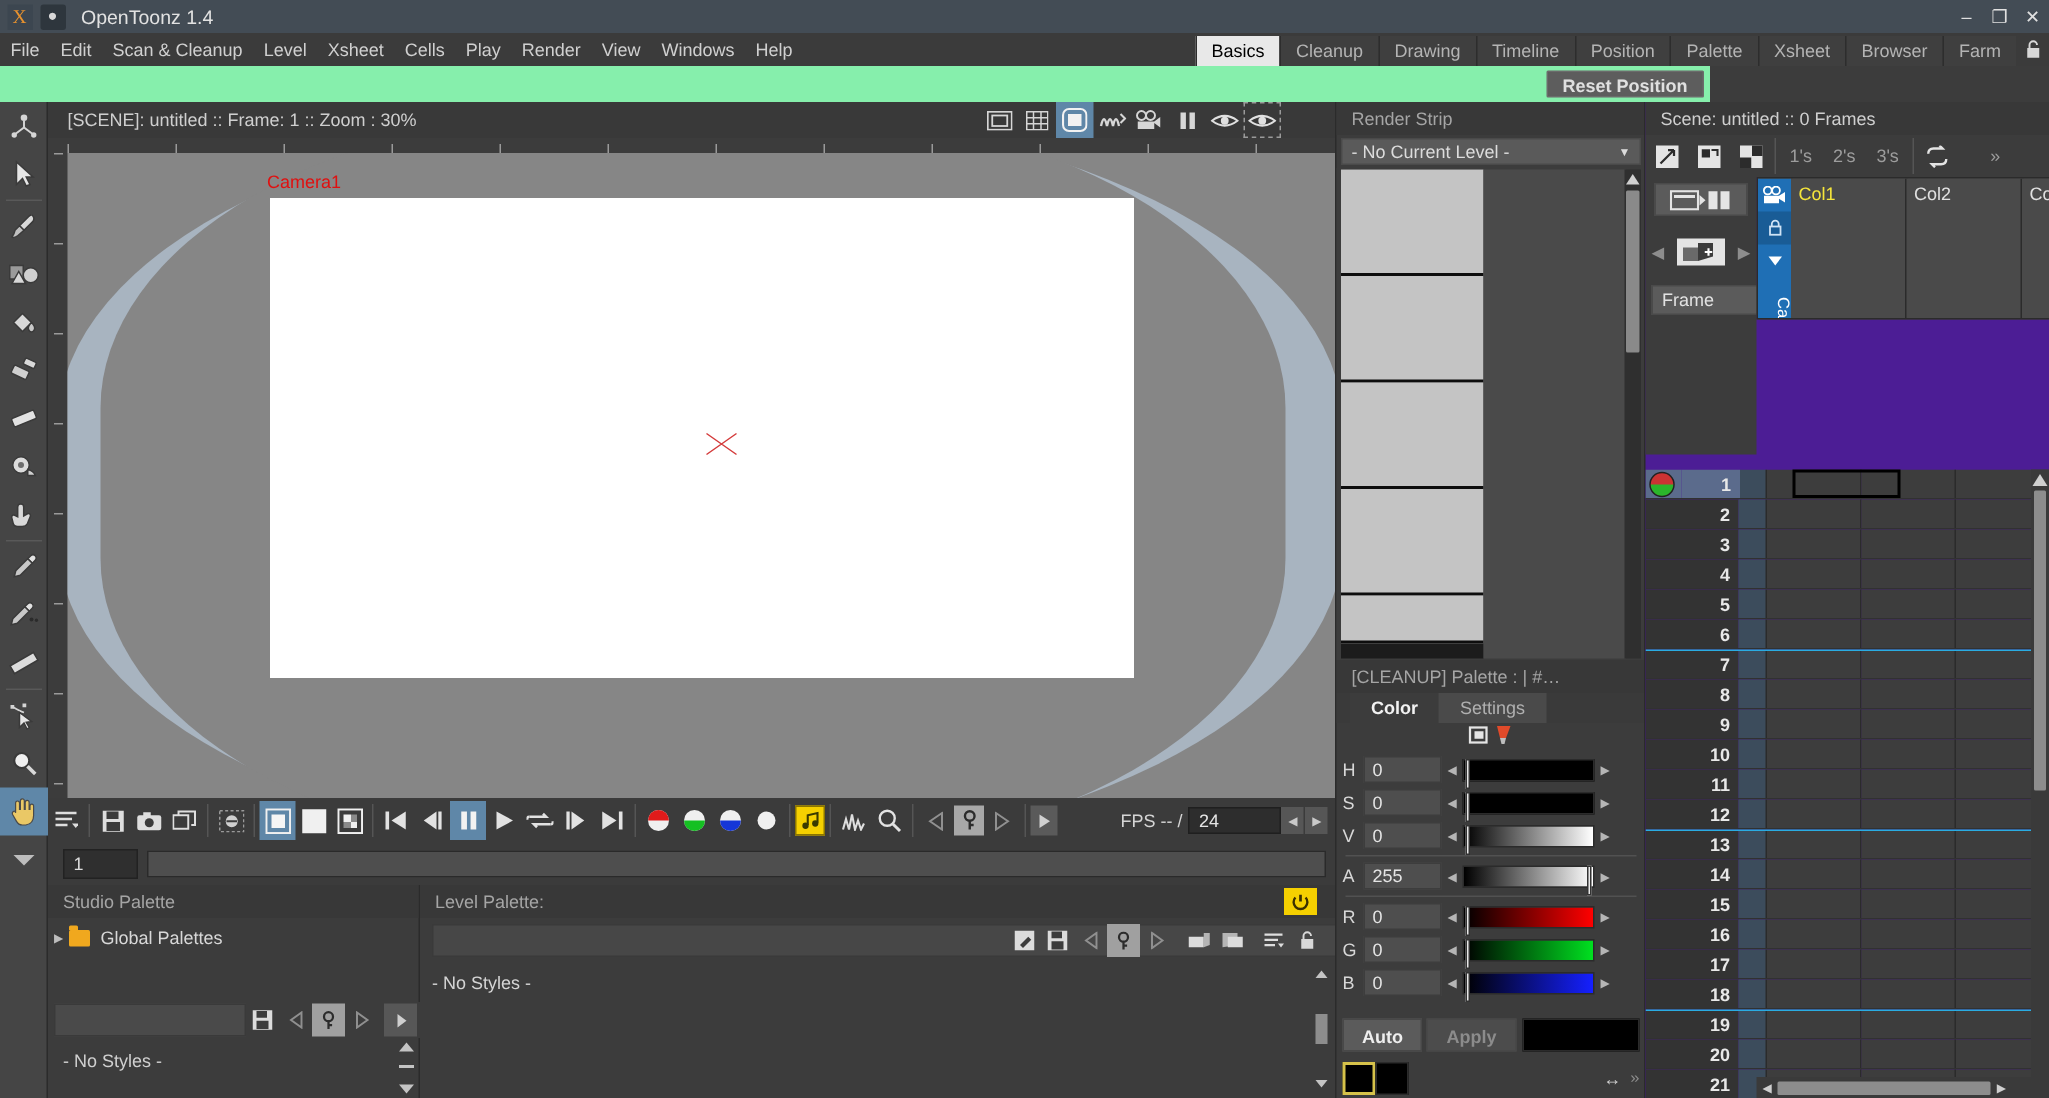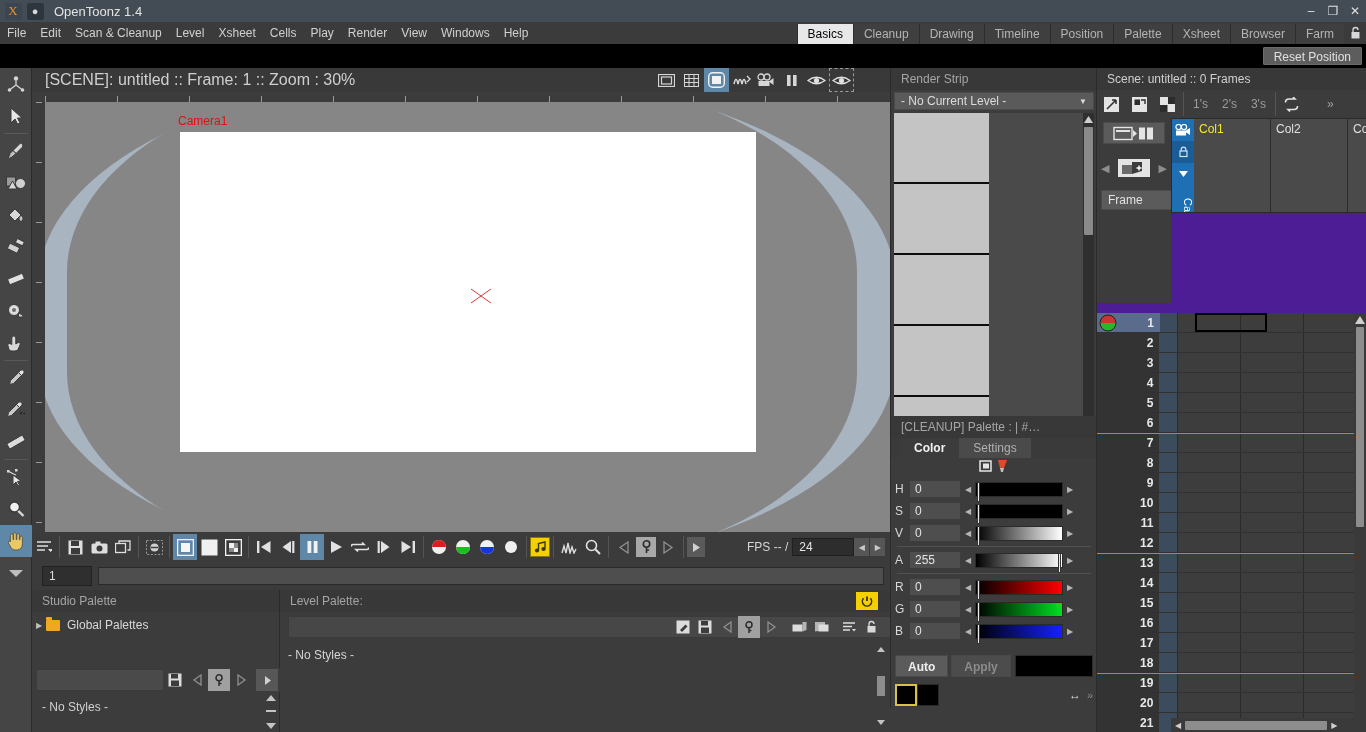--- a/index.html
+++ b/index.html
@@ -42,21 +42,21 @@
   .room-tab{
     padding:0 10px; height:20px; line-height:20px; font-size:12px; color:#b4b4b4;
     background:#3f3f3f; border-left:1px solid #2d2d2d;
   }
   .room-tab.active{ background:#e8e8e8; color:#000000; }
   .lock-room{ width:22px;height:22px;display:flex;align-items:center;justify-content:center;
               background:#3b3b3b; }
 
   
   .resetrow{
-    position:absolute; left:0; top:44px; width:1366px; height:24px; background:#000000;
+    position:absolute; left:0; top:44px; width:1140px; height:24px; background:#86efac;font-weight:bold;
   }
   .reset-btn{
     position:absolute; right:4px; top:3px; height:18px; line-height:18px;
     padding:0 10px; background:#5d5d5d; color:#e0e0e0; font-size:12px;
     border:1px solid #6b6b6b; border-radius:1px;
   }
 
   
   .toolbar{
     position:absolute; left:0; top:68px; width:32px; height:664px;
@@ -70,21 +70,21 @@
 
   
   .viewer{
     position:absolute; left:32px; top:68px; width:858px; height:464px;
     background:#3c3c3c;
   }
   .viewer-title{
     position:absolute; left:0; top:0; width:858px; height:24px;
     background:#393939; display:flex; align-items:center;
   }
-  .viewer-title .vt-text{ margin-left:13px; font-size:16px; color:#cfcfcf; }
+  .viewer-title .vt-text{ margin-left:13px; font-size:12px; color:#cfcfcf; }
   .vt-tools{ position:absolute; right:36px; top:0; height:24px; display:flex; align-items:center; }
   .vt-btn{ width:25px;height:24px;display:flex;align-items:center;justify-content:center; }
   .vt-btn.on{ background:#5f87a8; }
   .vt-btn.dash{ border:1px dashed #9a9a9a; }
 
   .ruler-top{ position:absolute; left:13px; top:24px; width:845px; height:10px; background:#3c3c3c; }
   .ruler-left{ position:absolute; left:0px; top:34px; width:13px; height:430px; background:#3c3c3c; }
   .tickT{ position:absolute; top:4px; width:1px; height:6px; background:#9a9a9a; }
   .tickL{ position:absolute; left:4px; height:1px; width:6px; background:#9a9a9a; }
 
@@ -191,21 +191,21 @@
     position:absolute;left:0;top:44px;width:206px;height:328px;background:#3c3c3c;
   }
   .ls-thumbcol{ position:absolute;left:3px;top:1px;width:95px;height:326px;background:#1c1c1c;}
   .ls-thumb{ width:95px;height:71px;background:#c4c4c4;border-bottom:2px solid #0d0d0d; }
   .ls-right{ position:absolute;left:98px;top:1px;width:95px;height:326px;background:#4a4a4a;}
   .ls-vscroll{ position:absolute;right:3px;top:1px;width:11px;height:326px;background:#2f2f2f;}
   .ls-thumb-handle{ position:absolute;left:1px;top:14px;width:9px;height:108px;background:#8a8a8a;border-radius:1px;}
 
   
   .coloredit{
-    position:absolute;left:890px;top:416px;width:206px;height:292px;background:#3c3c3c;
+    position:absolute;left:890px;top:440px;width:206px;height:292px;background:#3c3c3c;
     border-left:1px solid #2b2b2b;
   }
   .ce-tabs{ position:absolute;left:0;top:22px;width:206px;height:20px;background:#3a3a3a;display:flex;align-items:flex-end;}
   .ce-tab{ height:20px;line-height:20px;padding:0 14px;font-size:12px;color:#b0b0b0;background:#4a4a4a;}
   .ce-tab.active{ background:#3c3c3c;color:#f2f2f2;font-weight:bold; }
   .ce-iconrow{ position:absolute;left:0;top:42px;width:206px;height:18px;display:flex;align-items:center;justify-content:center;}
   .ch-row{ height:22px;display:flex;align-items:center;margin:0 4px; }
   .ch-lab{ width:14px;font-size:12px;color:#d8d8d8; }
   .ch-val{ width:52px;height:18px;background:#4e4e4e;border:1px solid #3d3d3d;color:#e4e4e4;
            font-size:12px;display:flex;align-items:center;padding-left:5px; }

